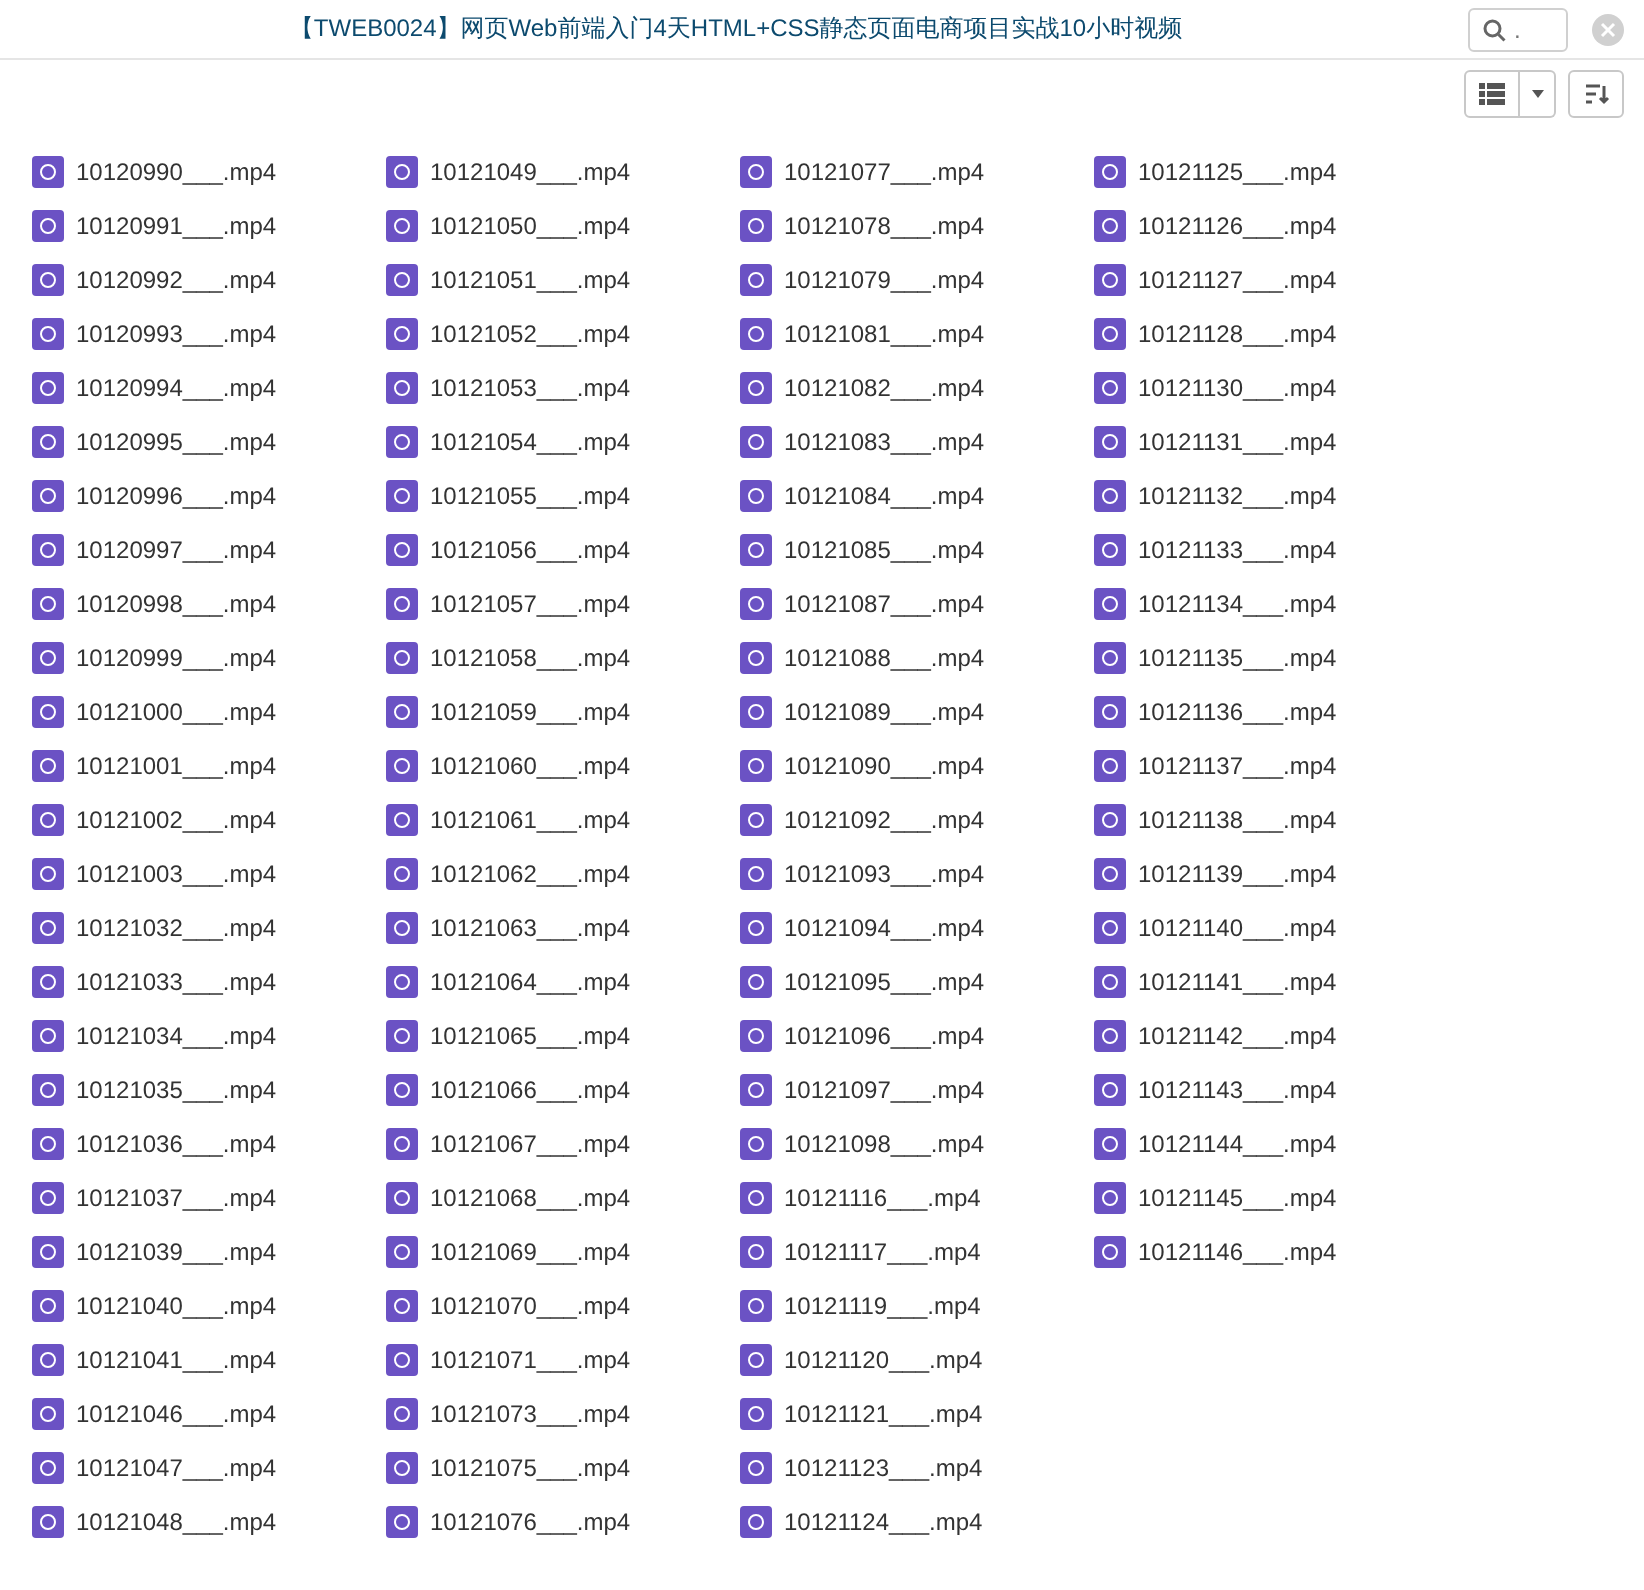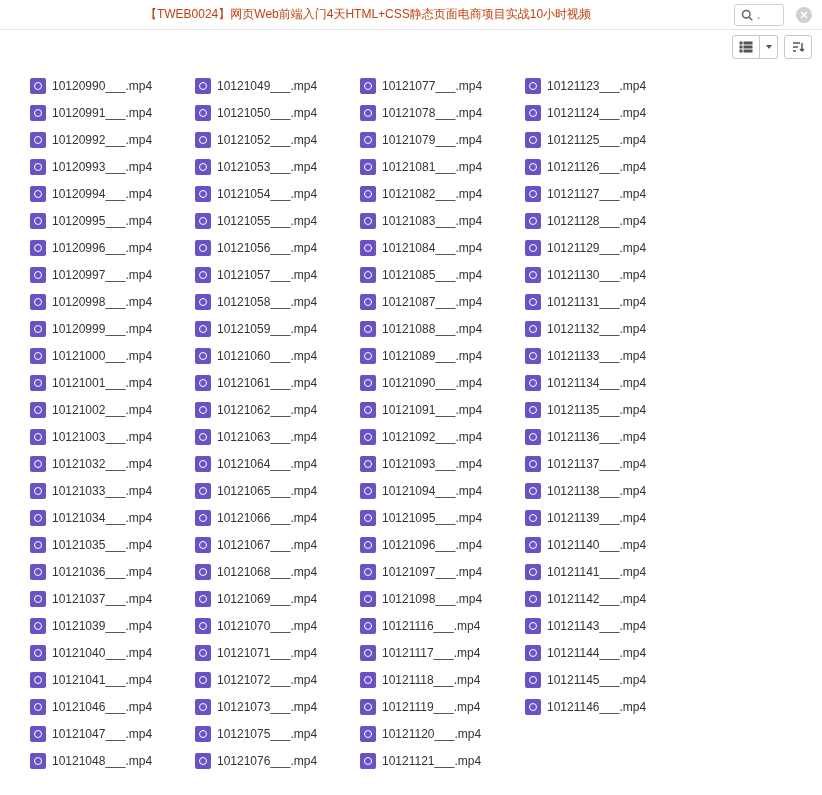--- a/index.html
+++ b/index.html
@@ -1,34 +1,34 @@
 <!DOCTYPE html>
 <html><head>
 <meta charset="utf-8">
 <style>
 * { box-sizing: border-box; margin: 0; padding: 0; font-family: "Microsoft YaHei", Arial, sans-serif; }
 body { background: #fff; width: 822px; height: 795px; overflow: hidden; font-size: 12px; color: #333; }
 
 .topbar { display: flex; align-items: center; height: 30px; padding: 2px 10px; border-bottom: 1px solid #e5e5e5; }
-.breadcrumb { flex: 1; text-align: center; font-size: 12px; color: #c2410c; white-space: nowrap; overflow: hidden; text-overflow: ellipsis; }
+.breadcrumb { flex: 1; text-align: center; font-size: 12px; color: #0c4a6e; white-space: nowrap; overflow: hidden; text-overflow: ellipsis; }
 .search-wrap { display: flex; align-items: center; border: 1px solid #d0d0d0; border-radius: 3px; height: 22px; padding: 0 6px; margin-left: 8px; background: #fff; }
 .search-icon { width: 12px; height: 12px; display: inline-block; margin-right: 4px; }
 .search-icon svg { width: 12px; height: 12px; stroke: #666; fill: none; stroke-width: 2; }
 .search-input { border: none; outline: none; font-size: 12px; width: 20px; background: transparent; }
 .clear-btn { margin-left: 12px; width: 16px; height: 16px; border-radius: 50%; background: #d0d0d0; color: #fff; display: flex; align-items: center; justify-content: center; font-size: 11px; line-height: 1; cursor: pointer; }
 
 .toolbar { display: flex; justify-content: flex-end; align-items: center; height: 34px; padding: 4px 10px; gap: 6px; }
 .tb-group { display: flex; }
 .tb-btn { border: 1px solid #c8c8c8; background: #fff; height: 24px; min-width: 28px; display: flex; align-items: center; justify-content: center; cursor: pointer; }
 .tb-btn.left { border-radius: 3px 0 0 3px; }
 .tb-btn.right { border-left: none; border-radius: 0 3px 3px 0; min-width: 18px; }
 .tb-btn.single { border-radius: 3px; }
 .tb-btn svg { width: 14px; height: 14px; stroke: #555; fill: #555; }
 
-.file-area { padding: 8px 0 8px 30px; display: flex; flex-direction: column; flex-wrap: wrap; height: 730px; align-content: flex-start; column-gap: 20px; }
+.file-area { padding: 8px 0 8px 16px; display: flex; flex-direction: column; flex-wrap: wrap; height: 730px; align-content: flex-start; column-gap: 32px; }
 .file-item { display: flex; align-items: center; height: 27px; width: 145px; cursor: pointer; white-space: nowrap; }
 .file-icon { width: 16px; height: 16px; background: #6b52c4; border-radius: 2px; margin-right: 6px; flex-shrink: 0; display: flex; align-items: center; justify-content: center; }
 .file-icon::after { content: ""; width: 6px; height: 6px; border: 1.5px solid #fff; border-radius: 50%; }
 .file-name { font-size: 12px; color: #333; }
 
 .chev { width:0; height:0; border-left:3px solid transparent; border-right:3px solid transparent; border-top:4px solid #555; }
 </style>
 </head>
 <body>
 
@@ -186,20 +186,24 @@
     <div class="file-item">
       <span class="file-icon"></span>
       <span class="file-name">10121049___.mp4</span>
     </div>
     <div class="file-item">
       <span class="file-icon"></span>
       <span class="file-name">10121050___.mp4</span>
     </div>
     <div class="file-item">
       <span class="file-icon"></span>
+      <span class="file-name">10121051___.mp4</span>
+    </div>
+    <div class="file-item">
+      <span class="file-icon"></span>
       <span class="file-name">10121052___.mp4</span>
     </div>
     <div class="file-item">
       <span class="file-icon"></span>
       <span class="file-name">10121053___.mp4</span>
     </div>
     <div class="file-item">
       <span class="file-icon"></span>
       <span class="file-name">10121054___.mp4</span>
     </div>
@@ -266,24 +270,20 @@
     <div class="file-item">
       <span class="file-icon"></span>
       <span class="file-name">10121070___.mp4</span>
     </div>
     <div class="file-item">
       <span class="file-icon"></span>
       <span class="file-name">10121071___.mp4</span>
     </div>
     <div class="file-item">
       <span class="file-icon"></span>
-      <span class="file-name">10121072___.mp4</span>
-    </div>
-    <div class="file-item">
-      <span class="file-icon"></span>
       <span class="file-name">10121073___.mp4</span>
     </div>
     <div class="file-item">
       <span class="file-icon"></span>
       <span class="file-name">10121075___.mp4</span>
     </div>
     <div class="file-item">
       <span class="file-icon"></span>
       <span class="file-name">10121076___.mp4</span>
     </div>
@@ -330,24 +330,20 @@
     <div class="file-item">
       <span class="file-icon"></span>
       <span class="file-name">10121089___.mp4</span>
     </div>
     <div class="file-item">
       <span class="file-icon"></span>
       <span class="file-name">10121090___.mp4</span>
     </div>
     <div class="file-item">
       <span class="file-icon"></span>
-      <span class="file-name">10121091___.mp4</span>
-    </div>
-    <div class="file-item">
-      <span class="file-icon"></span>
       <span class="file-name">10121092___.mp4</span>
     </div>
     <div class="file-item">
       <span class="file-icon"></span>
       <span class="file-name">10121093___.mp4</span>
     </div>
     <div class="file-item">
       <span class="file-icon"></span>
       <span class="file-name">10121094___.mp4</span>
     </div>
@@ -370,24 +366,20 @@
     <div class="file-item">
       <span class="file-icon"></span>
       <span class="file-name">10121116___.mp4</span>
     </div>
     <div class="file-item">
       <span class="file-icon"></span>
       <span class="file-name">10121117___.mp4</span>
     </div>
     <div class="file-item">
       <span class="file-icon"></span>
-      <span class="file-name">10121118___.mp4</span>
-    </div>
-    <div class="file-item">
-      <span class="file-icon"></span>
       <span class="file-name">10121119___.mp4</span>
     </div>
     <div class="file-item">
       <span class="file-icon"></span>
       <span class="file-name">10121120___.mp4</span>
     </div>
     <div class="file-item">
       <span class="file-icon"></span>
       <span class="file-name">10121121___.mp4</span>
     </div>
@@ -410,24 +402,20 @@
     <div class="file-item">
       <span class="file-icon"></span>
       <span class="file-name">10121127___.mp4</span>
     </div>
     <div class="file-item">
       <span class="file-icon"></span>
       <span class="file-name">10121128___.mp4</span>
     </div>
     <div class="file-item">
       <span class="file-icon"></span>
-      <span class="file-name">10121129___.mp4</span>
-    </div>
-    <div class="file-item">
-      <span class="file-icon"></span>
       <span class="file-name">10121130___.mp4</span>
     </div>
     <div class="file-item">
       <span class="file-icon"></span>
       <span class="file-name">10121131___.mp4</span>
     </div>
     <div class="file-item">
       <span class="file-icon"></span>
       <span class="file-name">10121132___.mp4</span>
     </div>

